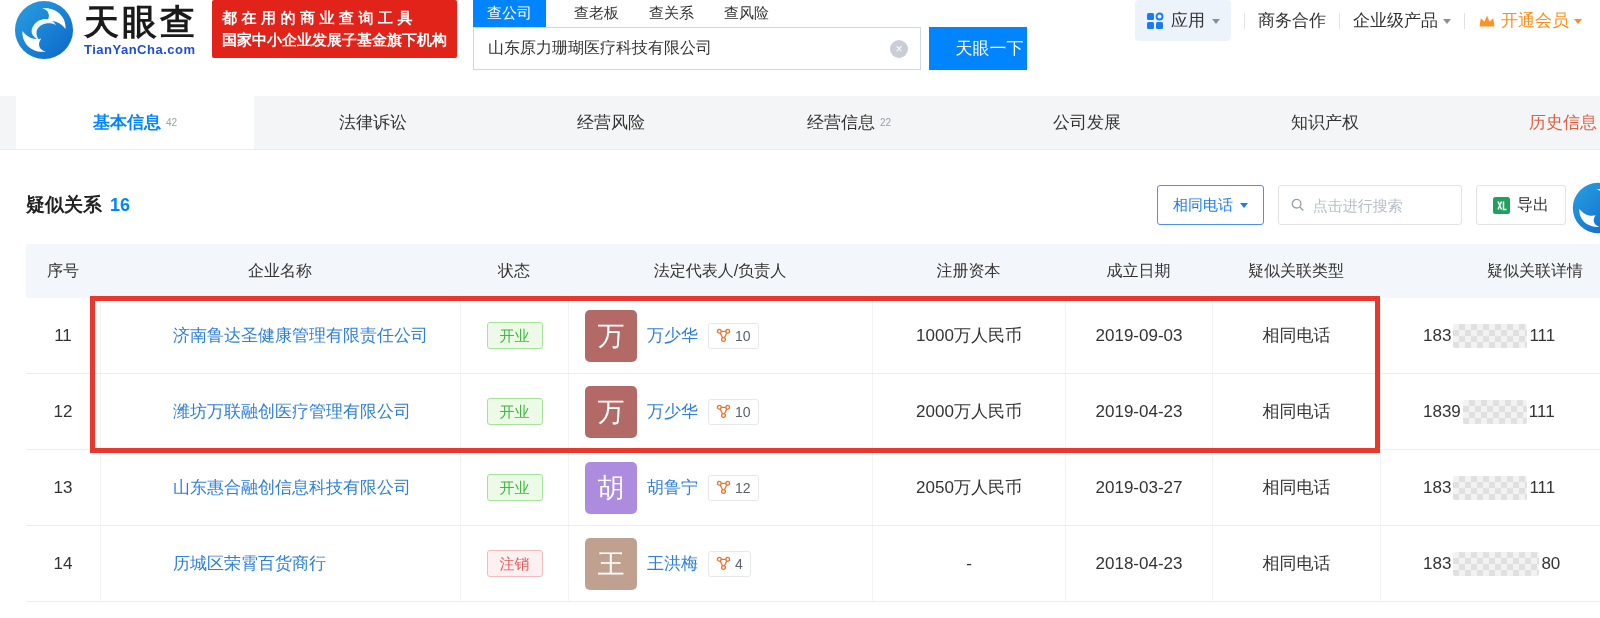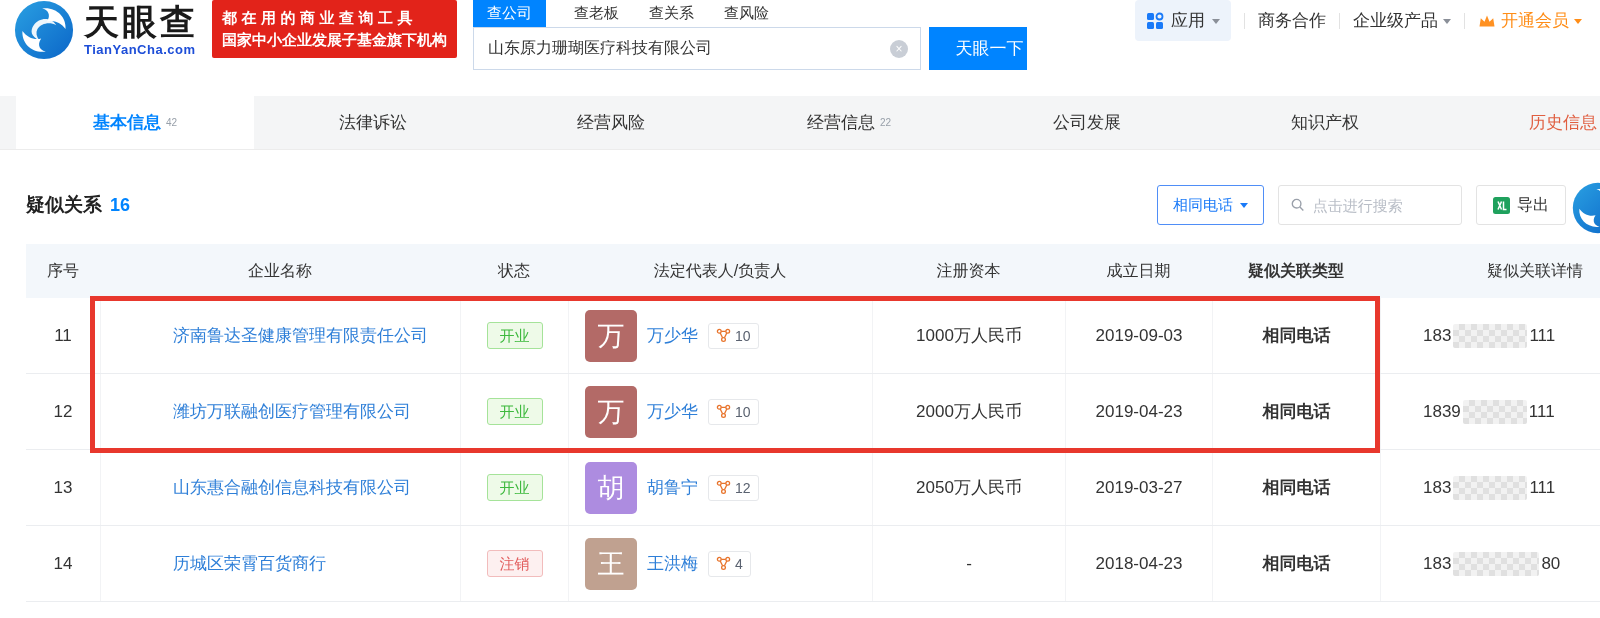--- a/index.html
+++ b/index.html
@@ -53,21 +53,21 @@
   .float-logo{position:absolute;right:-50px;top:0;width:52px;height:52px;cursor:pointer;}
 
   
   .table-wrap{position:relative;margin-top:16px;}
   .thead{display:flex;background:#f3f7fb;height:54px;align-items:center;width:1664px;}
   .th{font-size:16px;color:#333;text-align:center;}
   .tr{display:flex;height:76px;align-items:stretch;border-bottom:1px solid #ebedf0;width:1664px;background:#fff;}
   .td{font-size:17px;color:#333;display:flex;align-items:center;justify-content:center;border-left:1px solid #f2f3f5;}
   .td:first-child{border-left:none;}
   .w-no{width:74px;}.w-company{width:360px;}.w-status{width:108px;}.w-rep{width:304px;}
-  .w-capital{width:193px;}.w-date{width:147px;}.w-reltype{width:168px;font-weight:bold;}.w-detail{width:310px;}
+  .w-capital{width:193px;}.w-date{width:147px;}.w-reltype{width:168px;}.w-detail{width:310px;}
   .c-company{justify-content:flex-start;padding-left:72px;}
   .c-rep{justify-content:flex-start;padding-left:16px;gap:10px;}
   .c-detail{justify-content:flex-start;padding-left:42px;}
   .link{color:#2e7fd8;}
   .badge{font-size:15px;padding:5px 12px;border-radius:3px;line-height:1;}
   .badge.open{color:#3eb93e;background:#eefae8;border:1px solid #a5e399;}
   .badge.closed{color:#e25d5d;background:#fdf0f0;border:1px solid #f2bcbc;}
   .avatar{width:52px;height:52px;border-radius:5px;color:#fff;font-size:27px;display:flex;align-items:center;justify-content:center;flex:0 0 52px;align-self:center;}
   .av-red{background:#b36a67;}.av-purple{background:#ad8ce0;}.av-tan{background:#c0a190;}
   .rel-badge{display:inline-flex;align-items:center;gap:4px;border:1px solid #e6e8eb;border-radius:3px;padding:4px 7px;font-size:14px;color:#5a6270;background:#fff;cursor:pointer;}

